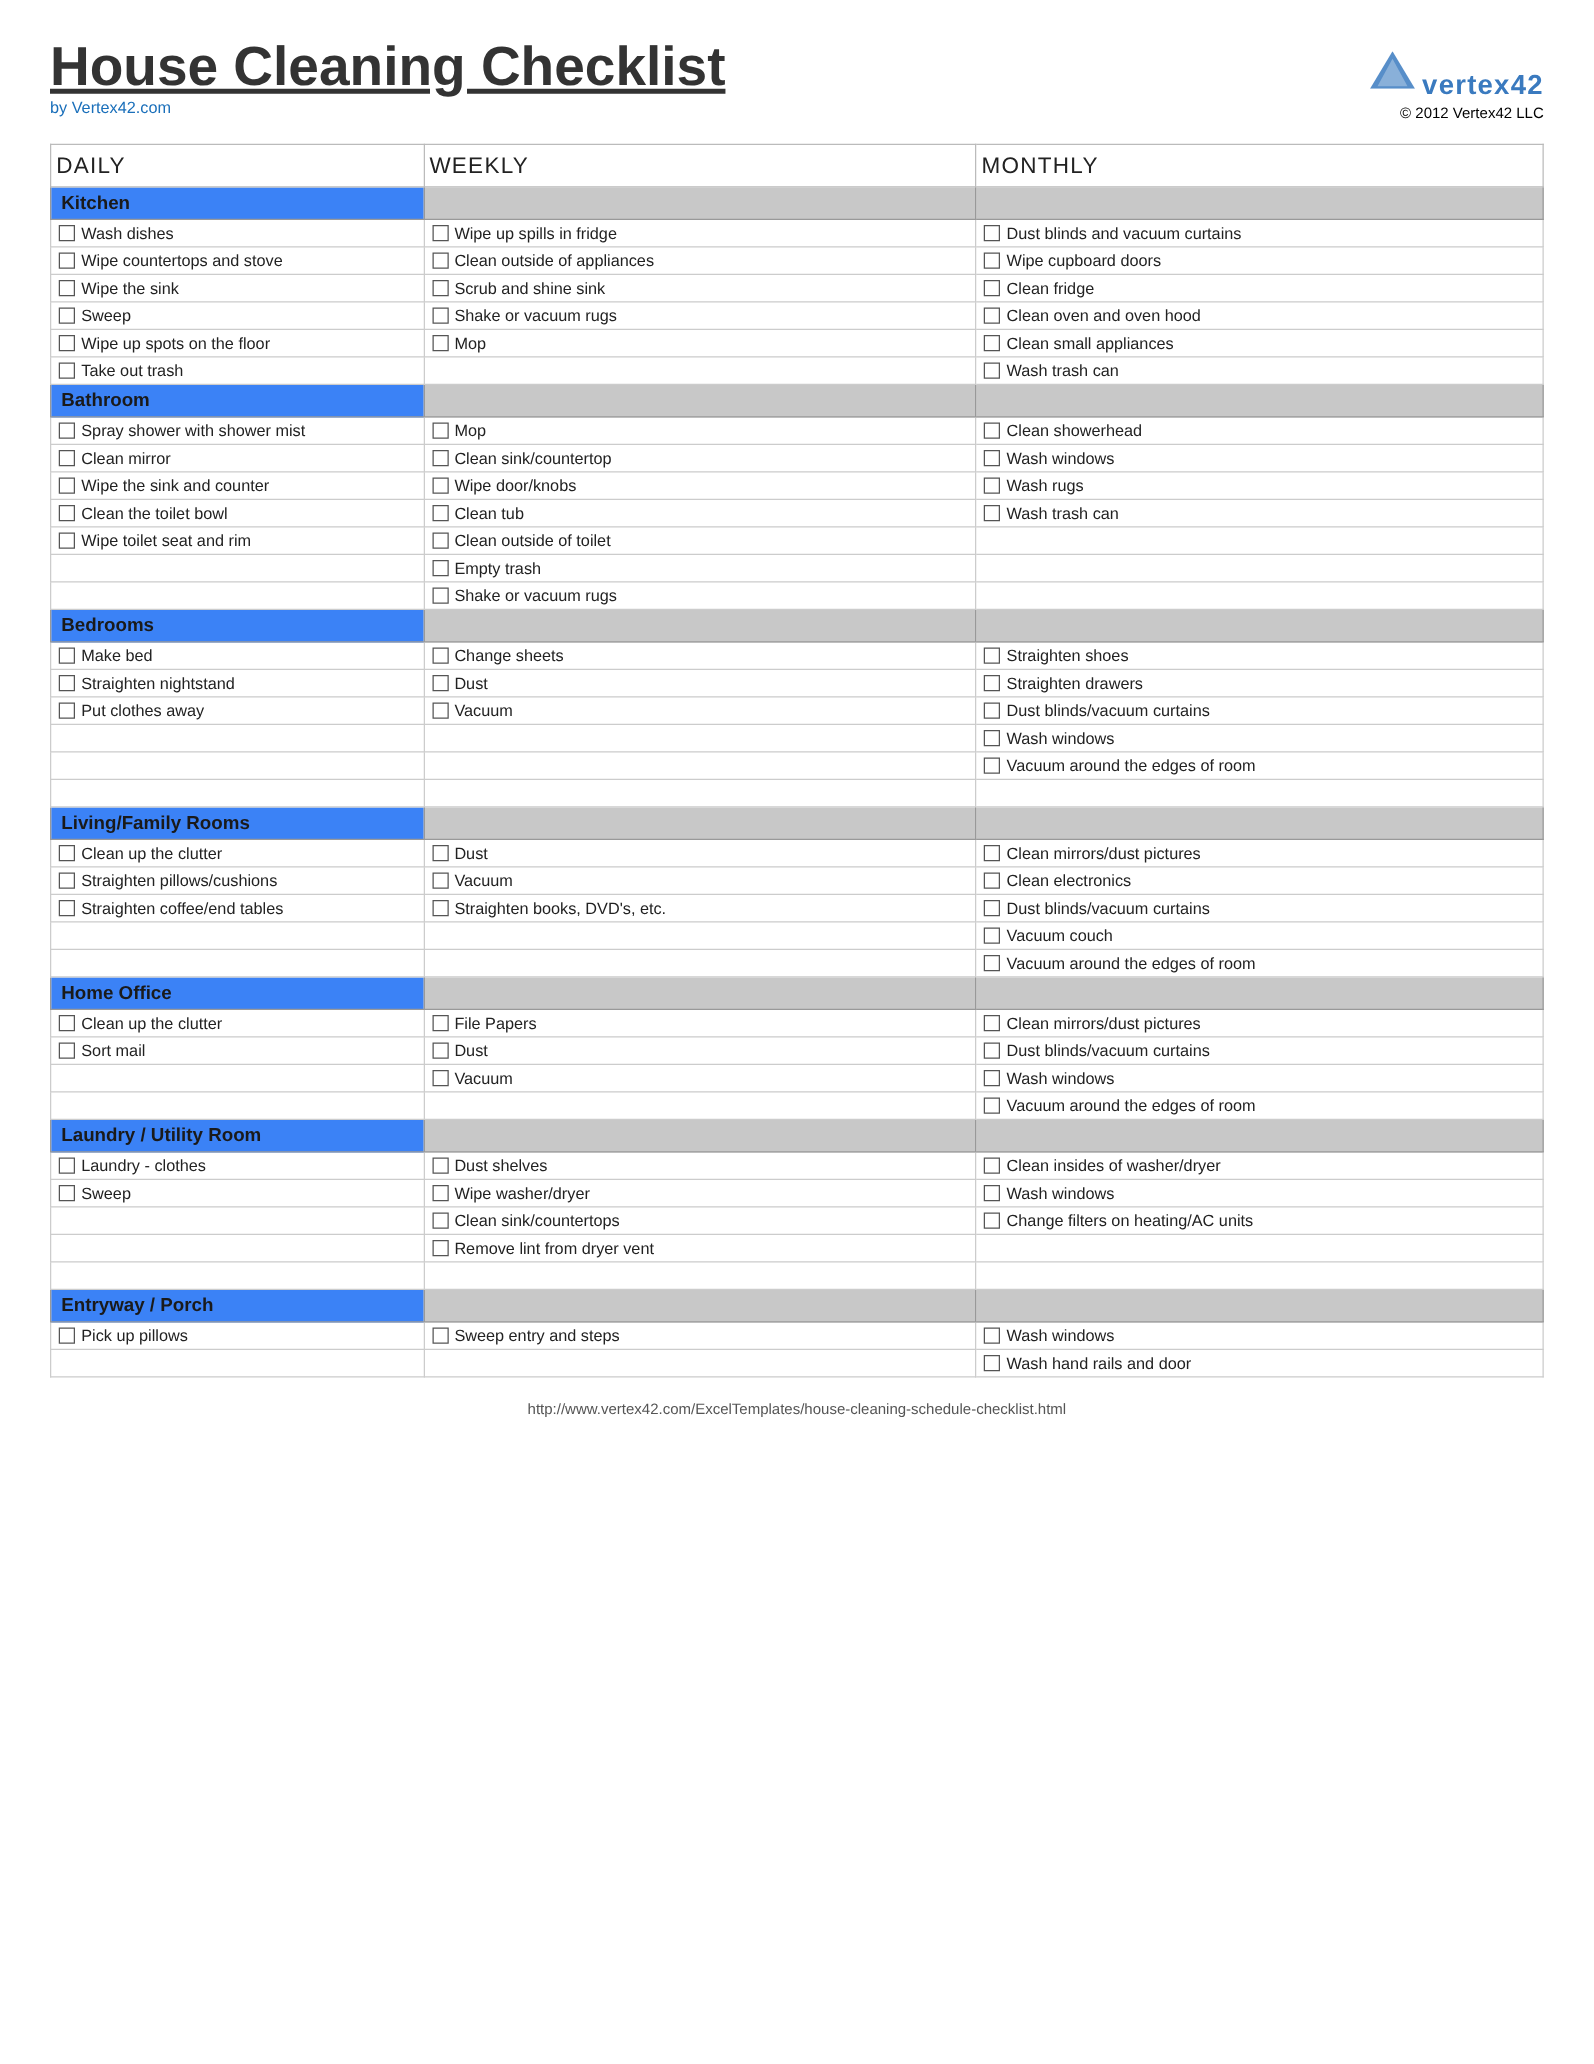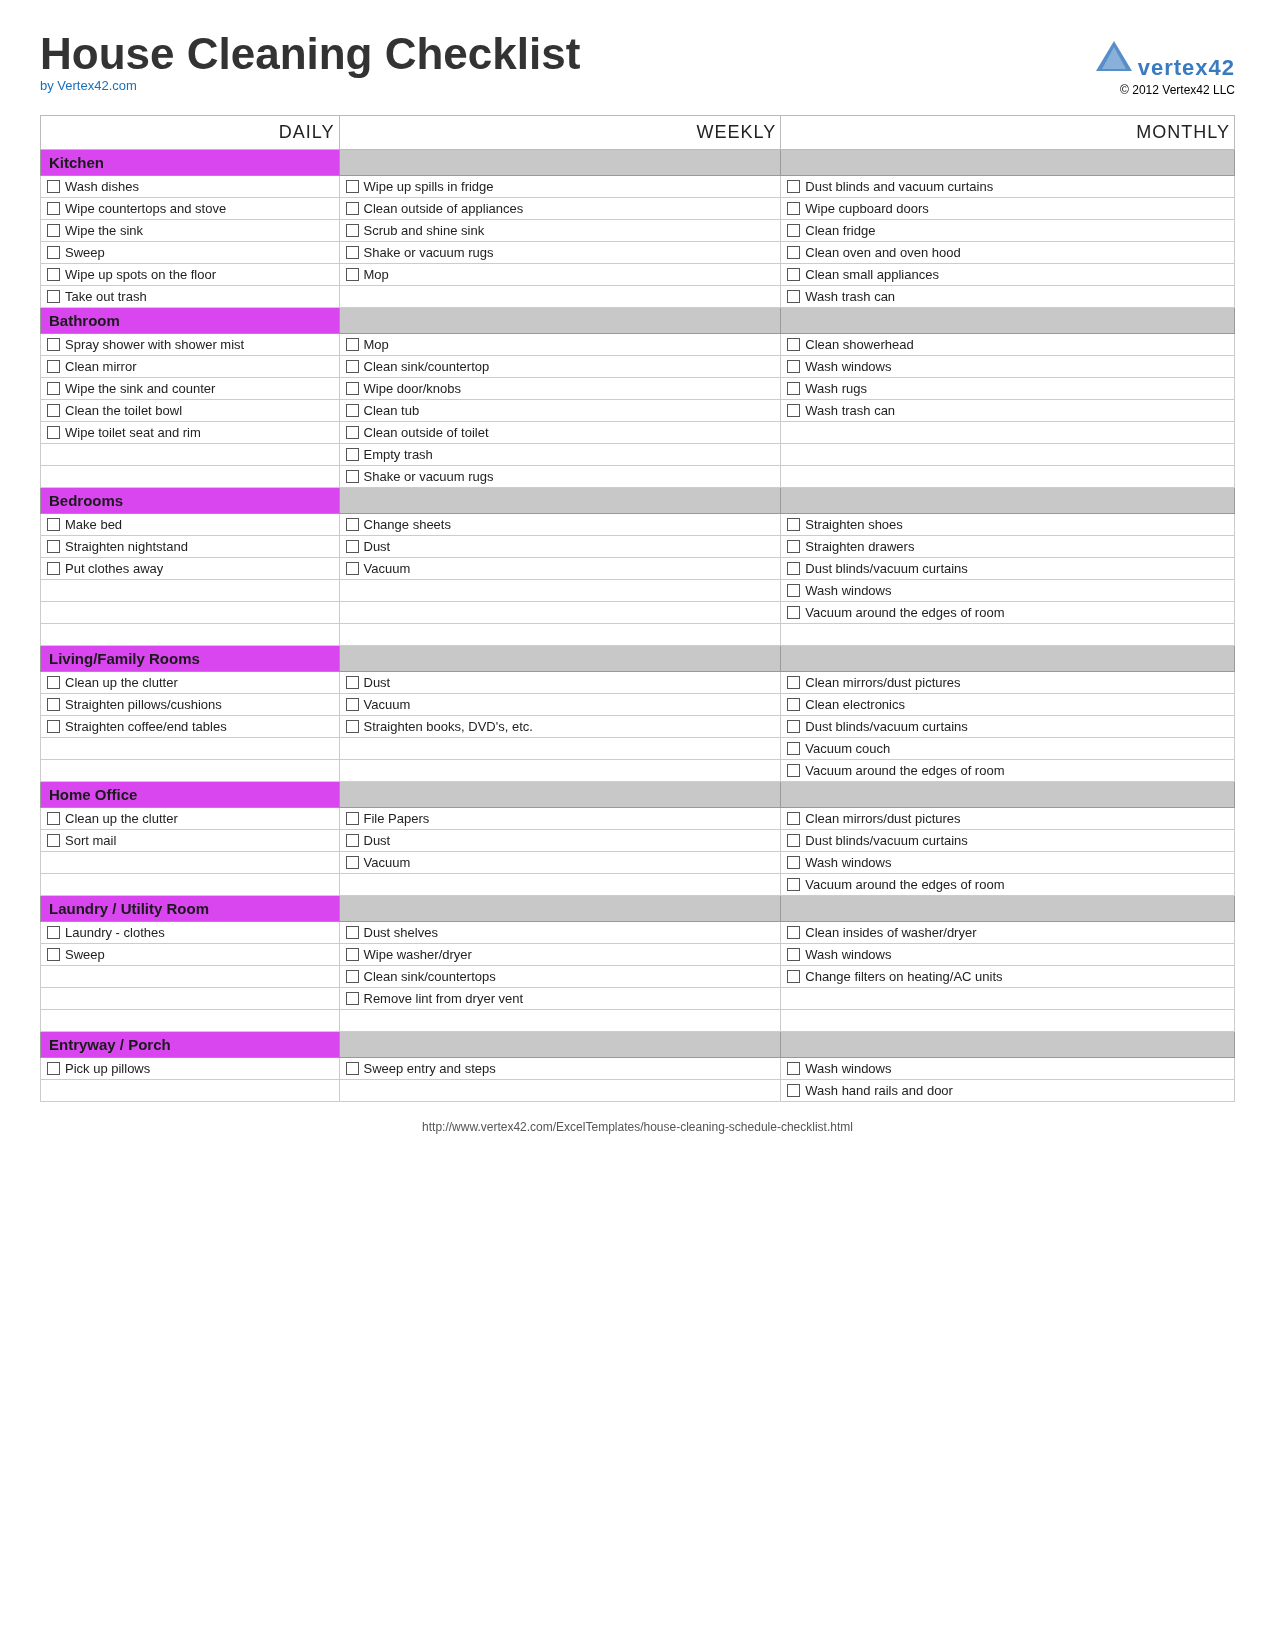--- a/index.html
+++ b/index.html
@@ -16,20 +16,21 @@
       display: flex;
       justify-content: space-between;
       align-items: flex-start;
       margin-bottom: 18px;
     }
     .title-block h1 {
       font-size: 44px;
       font-weight: bold;
       color: #333;
       line-height: 1.1;
+      text-decoration: underline;
     }
     .title-block a {
       color: #1a6fba;
       text-decoration: none;
       font-size: 13px;
     }
     .logo-block {
       text-align: right;
     }
     .logo-block .logo-img {
@@ -57,30 +58,30 @@
       text-align: right;
     }
 
     
     .main-table {
       width: 100%;
       border-collapse: collapse;
       border: 1px solid #bbb;
     }
     .main-table th {
-      text-align: right;
+      text-align: left;
       font-size: 18px;
       font-weight: normal;
       padding: 6px 4px;
       border: 1px solid #bbb;
       background: #fff;
       letter-spacing: 1px;
     }
     .section-header td {
-      background: #d946ef;
+      background: #3b82f6;
       font-weight: bold;
       font-size: 15px;
       padding: 4px 8px;
       border: 1px solid #999;
       color: #1a1a1a;
     }
     .section-header td.empty-header {
       background: #c8c8c8;
     }
     .data-row td {

